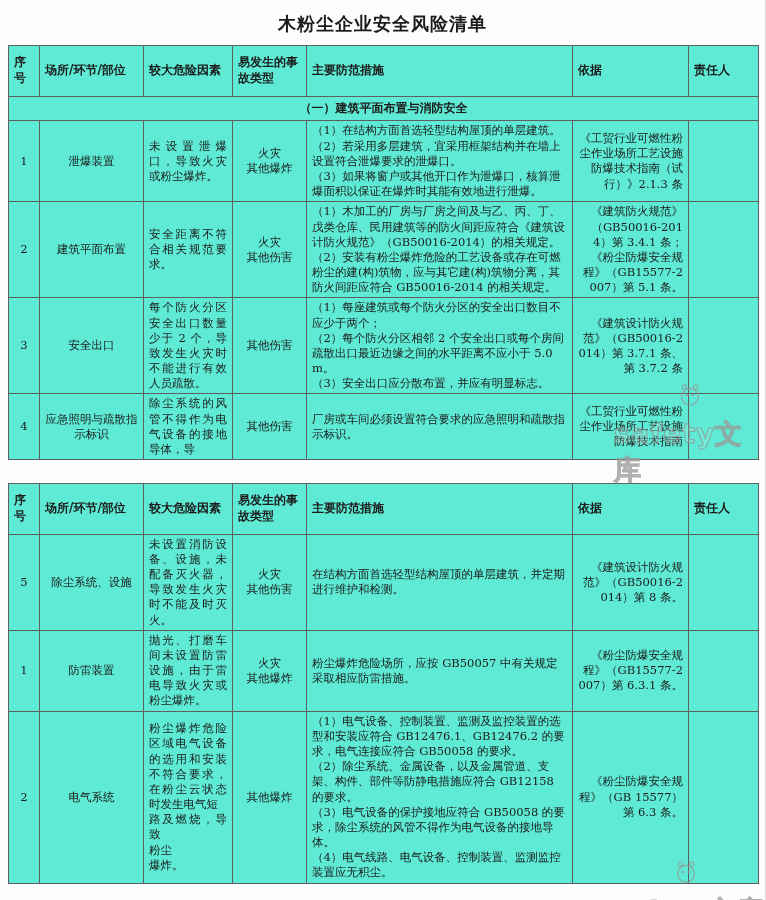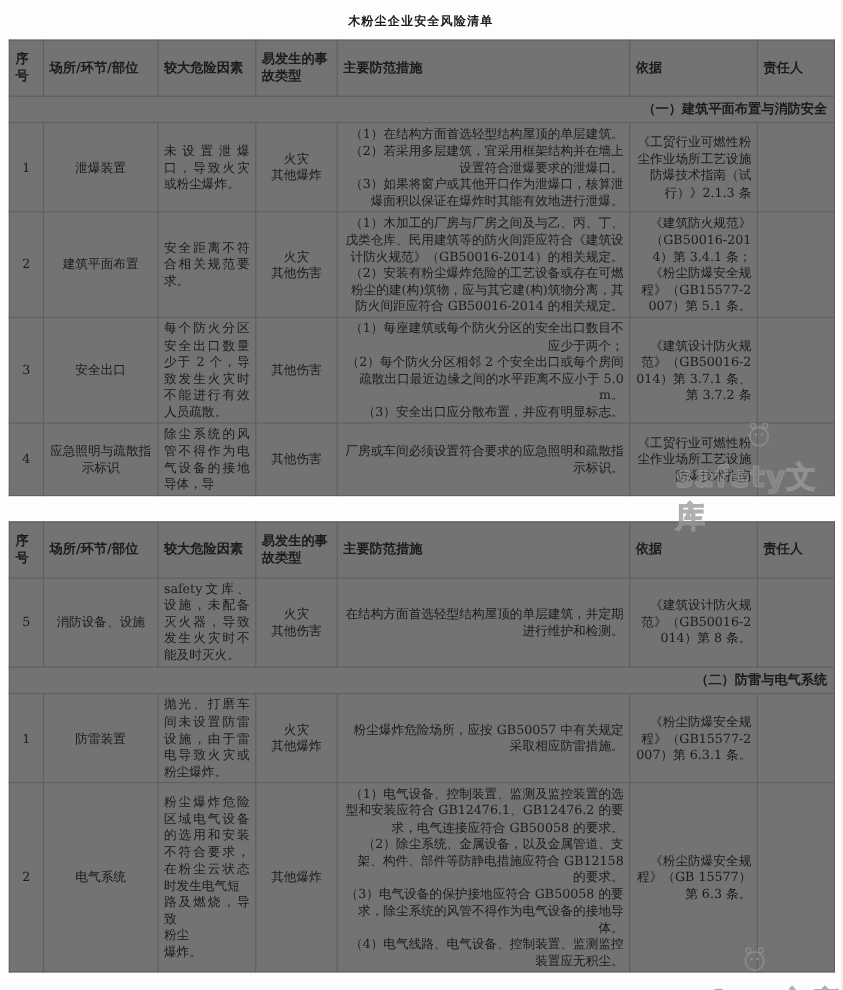--- a/index.html
+++ b/index.html
@@ -4,46 +4,46 @@
 <style>
   * { margin:0; padding:0; box-sizing:border-box; }
   html,body { width:766px; background:#fdfdfd; }
   body {
     height:900px; position:relative; overflow:hidden;
     font-family:"DejaVu Serif","Liberation Serif",serif;
     color:#1b1b1b;
   }
   .page { position:absolute; inset:0; border-right:1px solid #dcdcdc; }
   .doc-title {
-    text-align:center; font-weight:bold; font-size:11px;
+    text-align:center; font-weight:bold; font-size:18px;
     padding:12px 0 9px; letter-spacing:1px;
   }
   table.risk {
     border-collapse:collapse; table-layout:fixed; width:750px;
-    margin-left:8px; background:#737373;
+    margin-left:8px; background:#5eead4;
   }
   table.risk td, table.risk th {
     border:1px solid #5f5f5f;
     font-size:11.5px; line-height:1.32;
     padding:2px 5px; vertical-align:middle;
     overflow:hidden; word-break:break-all;
   }
   table.risk th {
     font-weight:bold; text-align:left; font-size:12px;
     padding-top:9px; padding-bottom:9px;
   }
   th.c-seq, td.c-seq { text-align:center; }
   td.c-place { text-align:center; }
   td.c-accident { text-align:center; }
   td.c-hazard { text-align:justify; }
-  td.c-measures { text-align:right; }
+  td.c-measures { text-align:left; }
   td.c-basis { text-align:right; }
   .pre { white-space:pre-line; }
   tr.section-row td {
-    font-weight:bold; font-size:12px; text-align:right;
+    font-weight:bold; font-size:12px; text-align:center;
     padding:4px 6px; white-space:nowrap;
   }
   .t2 { margin-top:23px; }
   .watermark {
     position:absolute; display:flex; align-items:center; gap:3px;
     pointer-events:none;
     flex-direction:column;
   }
   .wm-1 { top:381px; left:614px; }
   .wm-2 { top:858px; left:608px; }
@@ -146,30 +146,27 @@
       <th class="c-seq">序号</th>
       <th>场所/环节/部位</th>
       <th>较大危险因素</th>
       <th>易发生的事故类型</th>
       <th>主要防范措施</th>
       <th>依据</th>
       <th>责任人</th>
     </tr>
     <tr>
       <td class="c-seq">5</td>
-      <td class="c-place">消防设备、设施</td>
-      <td class="c-hazard pre">safety文库、设施，未配备灭火器，导致发生火灾时不能及时灭火。</td>
+      <td class="c-place">除尘系统、设施</td>
+      <td class="c-hazard pre">未设置消防设备、设施，未配备灭火器，导致发生火灾时不能及时灭火。</td>
       <td class="c-accident pre">火灾
 其他伤害</td>
       <td class="c-measures pre">在结构方面首选轻型结构屋顶的单层建筑，并定期进行维护和检测。</td>
       <td class="c-basis pre">《建筑设计防火规范》（GB50016-2014）第 8 条。</td>
       <td></td>
-    </tr>
-    <tr class="section-row">
-      <td colspan="7">（二）防雷与电气系统</td>
     </tr>
     <tr>
       <td class="c-seq">1</td>
       <td class="c-place">防雷装置</td>
       <td class="c-hazard pre">抛光、打磨车间未设置防雷设施，由于雷电导致火灾或粉尘爆炸。</td>
       <td class="c-accident pre">火灾
 其他爆炸</td>
       <td class="c-measures pre">粉尘爆炸危险场所，应按 GB50057 中有关规定采取相应防雷措施。</td>
       <td class="c-basis pre">《粉尘防爆安全规程》（GB15577-2007）第 6.3.1 条。</td>
       <td></td>

